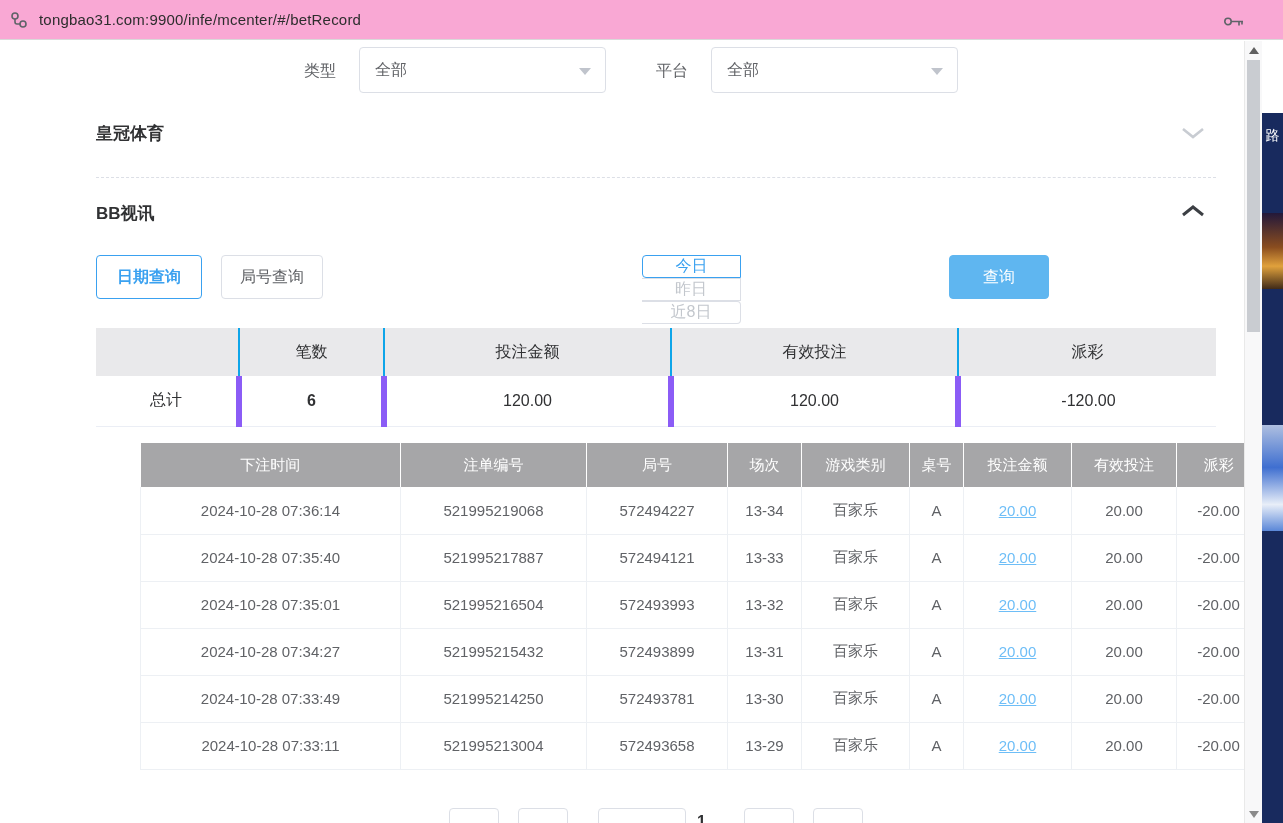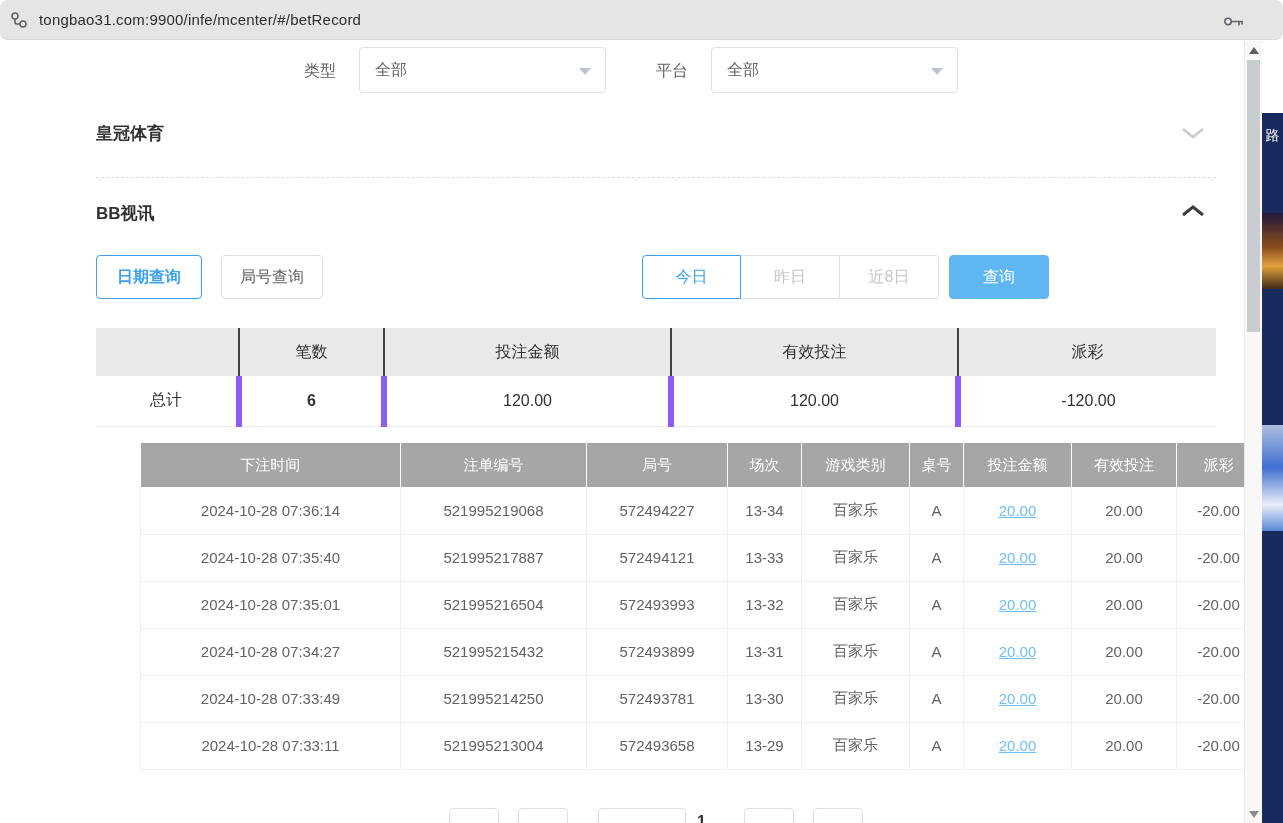--- a/index.html
+++ b/index.html
@@ -2,21 +2,21 @@
 <html><head>
 <meta charset="utf-8">
 <style>
   * { margin:0; padding:0; box-sizing:border-box; }
   html,body { width:1283px; height:823px; overflow:hidden; background:#fff;
     font-family:"Liberation Sans","DejaVu Sans",sans-serif; }
   .screen { position:relative; width:1283px; height:823px; background:#fff; overflow:hidden; }
 
   
   .browser-bar { position:absolute; top:0; left:0; width:1283px; height:40px;
-    background:#e5e5e5; border-bottom:1px solid #d9d9d9; display:flex; align-items:center;border-radius:8px; }
+    background:#f9a8d4; border-bottom:1px solid #d9d9d9; display:flex; align-items:center; }
   .addr-icon { margin-left:9px; display:flex; align-items:center; }
   .url-text { margin-left:10px; font-size:15px; color:#2d2d2d; letter-spacing:.2px; }
   .key-icon { position:absolute; right:38px; top:14px; }
 
   
   .page { position:absolute; top:41px; left:0; width:1244px; height:782px; background:#fff;margin-left:41px; }
 
   .flabel { position:absolute; top:16px; font-size:16px; color:#606266; line-height:28px; }
   .select { position:absolute; top:6px; width:247px; height:46px; border:1px solid #dcdfe6;
     border-radius:4px; background:#fff; display:flex; align-items:center; padding:0 15px;
@@ -30,33 +30,33 @@
 
   
   .btn { position:absolute; top:214px; height:44px; border-radius:4px; border:1px solid #dcdfe6;
     background:#fff; font-size:16px; color:#606266; display:flex; align-items:center;
     justify-content:center; cursor:pointer; }
   .btn.primary-outline { border-color:#3aa1f0; color:#3aa1f0; font-weight:700; }
   .btn.solid { background:#5fb6f0; border-color:#5fb6f0; color:#fff; font-weight:400; }
   .date-input { position:absolute; left:302px; top:214px; width:288px; height:44px;
     border:1px solid #dcdfe6; border-radius:4px; background:#fff; display:flex; align-items:center;
     padding:0 13px; gap:10px; font-size:16px; color:#606266; cursor:pointer; }
-  .btn-group { position:absolute; left:601px; top:214px; display:flex; height:44px; }
+  .btn-group { position:absolute; left:601px; top:214px; display:flex; height:44px;flex-direction:column; }
   .gbtn { width:99px; height:44px; border:1px solid #dcdfe6; background:#fff; font-size:16px;
     color:#c3c7cd; display:flex; align-items:center; justify-content:center; cursor:pointer; }
   .gbtn + .gbtn { border-left:none; }
   .gbtn:first-child { border-radius:4px 0 0 4px; }
   .gbtn:last-child { border-radius:0 4px 4px 0; }
   .gbtn.active { border-color:#3aa1f0; color:#3aa1f0; }
 
   
   .summary-wrap { position:absolute; left:55px; top:287px; width:1120px; }
   table.summary { width:1120px; border-collapse:collapse; table-layout:fixed; font-size:16px; }
   .summary th { height:48px; background:#e9e9eb; color:#303133; font-weight:500;
-    border-right:2px solid #404040; text-align:center; }
+    border-right:2px solid #0ea5e9; text-align:center; }
   .summary th:last-child { border-right:none; }
   .summary td { height:50px; background:#fff; text-align:center; color:#303133;
     border-right:6px solid #8b5cf6; border-bottom:1px solid #ebeef5; }
   .summary td:last-child { border-right:none; }
   .summary td.bold { font-weight:700; }
   .red { color:#f56c6c; }
 
   
   .bet-wrap { position:absolute; left:55px; top:402px; width:1120px;padding-left:44px; }
   table.bet { width:1120px; border-collapse:collapse; table-layout:fixed; font-size:15px; }

